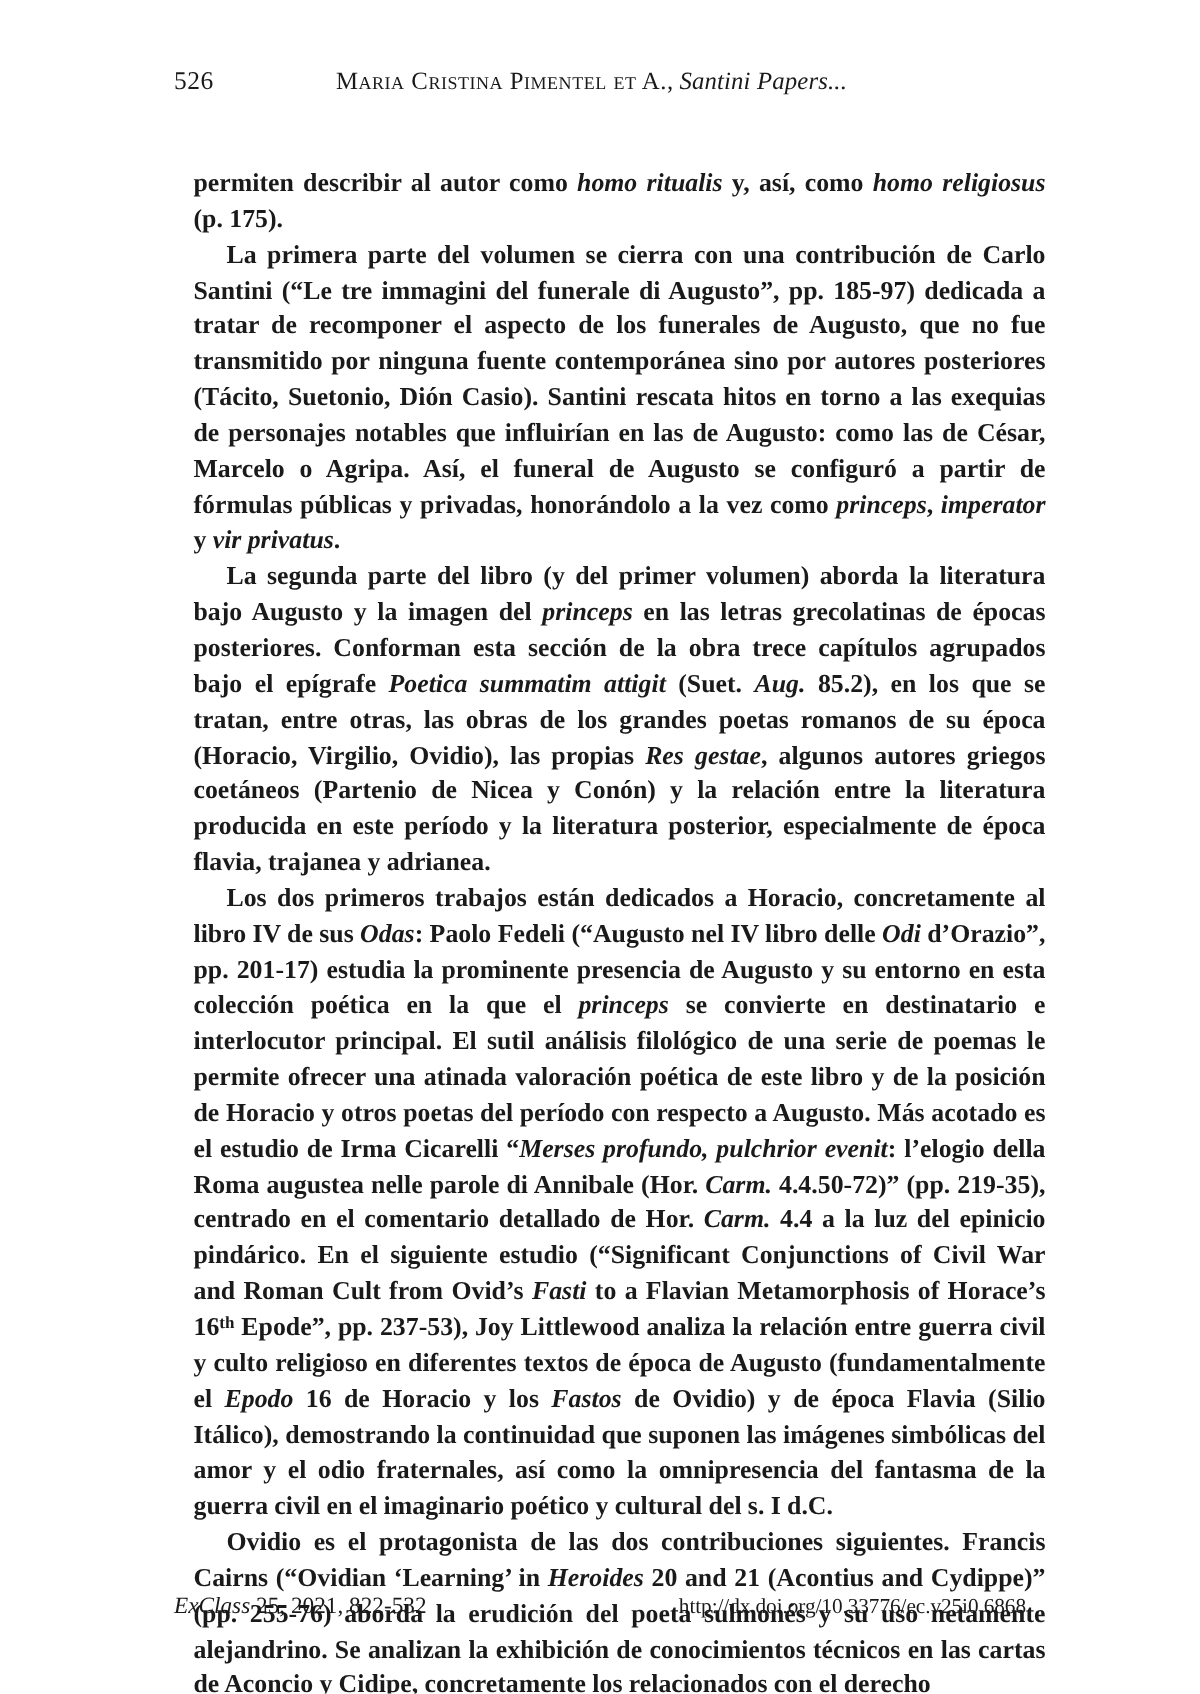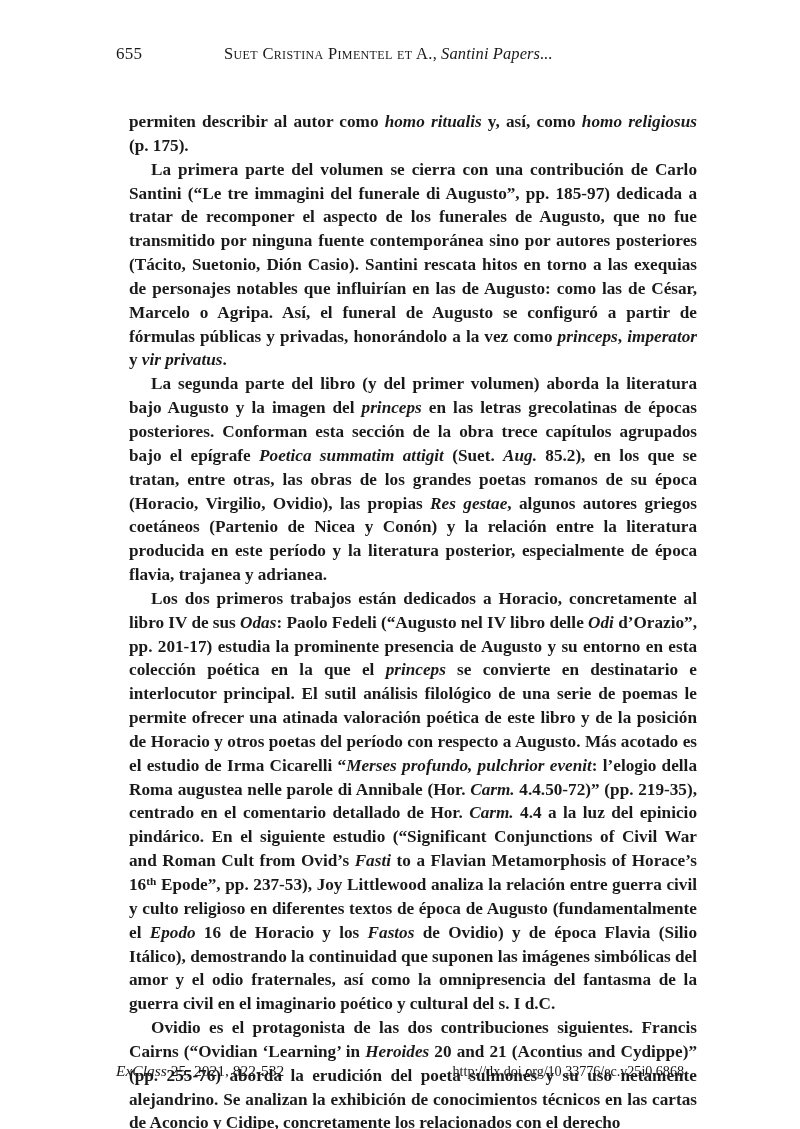--- a/index.html
+++ b/index.html
@@ -112,23 +112,23 @@
     white-space: nowrap;
     letter-spacing: -0.05px;
   }
 </style>
 </head>
 <body>
 
 <div class="page">
 
   <div class="running-head">
-    <span class="folio">655</span>
+    <span class="folio">526</span>
     <span class="head-title">
-      <span class="smallcaps">Suet Cristina Pimentel et A.,</span><span> </span><span class="head-italic">Santini Papers...</span>
+      <span class="smallcaps">Maria Cristina Pimentel et A.,</span><span> </span><span class="head-italic">Santini Papers...</span>
     </span>
   </div>
 
   <div class="textblock">
 
     <p class="para"><span>permiten describir al autor como </span><i>homo ritualis</i><span> y, así, como </span><i>homo religiosus</i><span> (p. 175).</span></p>
 
     <p class="para indent"><span>La primera parte del volumen se cierra con una contribución de Carlo Santini (“Le tre immagini del funerale di Augusto”, pp. 185-97) dedicada a tratar de recomponer el aspecto de los funerales de Augusto, que no fue transmitido por ninguna fuente contemporánea sino por autores posteriores (Tácito, Suetonio, Dión Casio). Santini rescata hitos en torno a las exequias de personajes notables que influirían en las de Augusto: como las de César, Marcelo o Agripa. Así, el funeral de Augusto se configuró a partir de fórmulas públicas y privadas, honorándolo a la vez como </span><i>princeps</i><span>, </span><i>imperator</i><span> y </span><i>vir privatus</i><span>.</span></p>
 
     <p class="para indent"><span>La segunda parte del libro (y del primer volumen) aborda la literatura bajo Augusto y la imagen del </span><i>princeps</i><span> en las letras grecolatinas de épocas posteriores. Conforman esta sección de la obra trece capítulos agrupados bajo el epígrafe </span><i>Poetica summatim attigit</i><span> (Suet. </span><i>Aug.</i><span> 85.2), en los que se tratan, entre otras, las obras de los grandes poetas romanos de su época (Horacio, Virgilio, Ovidio), las propias </span><i>Res gestae</i><span>, algunos autores griegos coetáneos (Partenio de Nicea y Conón) y la relación entre la literatura producida en este período y la literatura posterior, especialmente de época flavia, trajanea y adrianea.</span></p>

